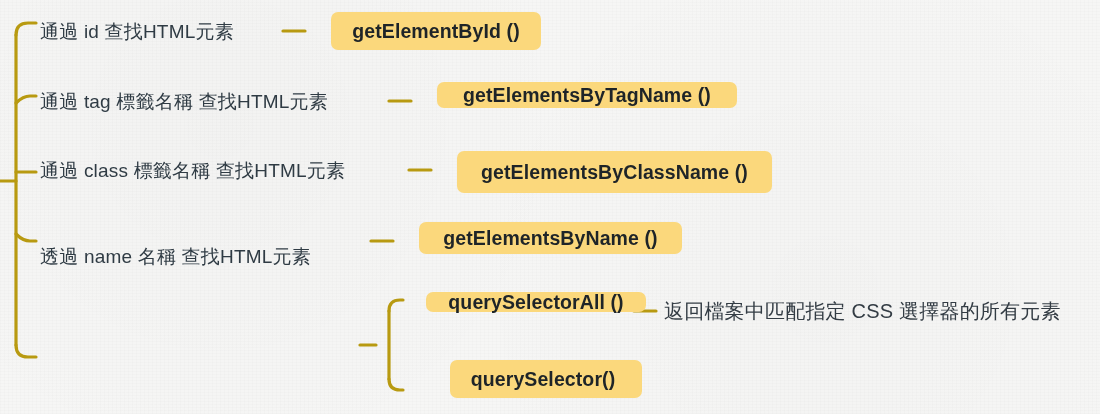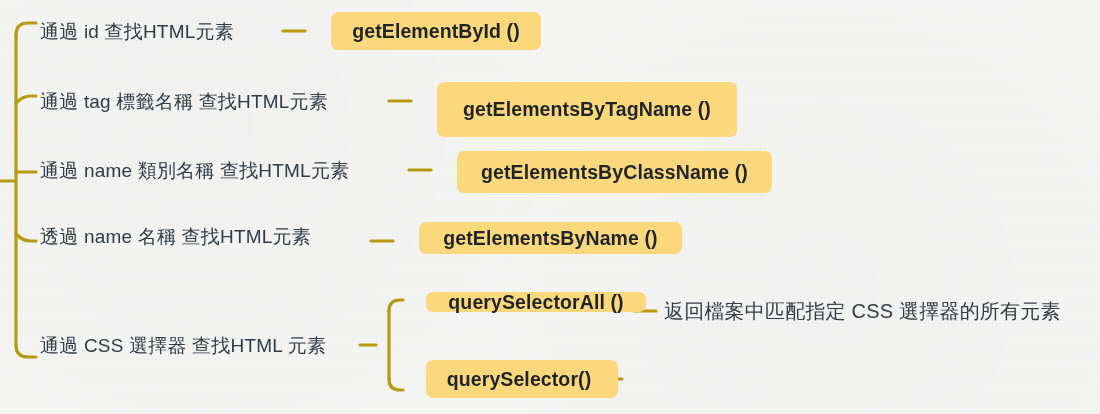--- a/index.html
+++ b/index.html
@@ -97,28 +97,27 @@
 
       <path d="M 634 311 L 656 311"></path>
       <path d="M 600 379 L 622 379"></path>
     </g>
   </svg>
 
   <div class="topic" style="left:40px; top:31px; transform:translateY(-50%);">通過 id 查找HTML元素</div>
   <div class="badge" style="left:307px; top:12px; width:210px; height:38px;">getElementById ()</div>
 
   <div class="topic" style="left:40px; top:101px; transform:translateY(-50%);text-align:center;">通過 tag 標籤名稱 查找HTML元素</div>
-  <div class="badge" style="left:413px; top:82px; width:300px; height:55px;">getElementsByTagName ()</div>
+  <div class="badge" style="left:413px; top:82px; width:300px; height:26px;">getElementsByTagName ()</div>
 
-  <div class="topic" style="left:40px; top:170px; transform:translateY(-50%);">通過 name 類別名稱 查找HTML元素</div>
+  <div class="topic" style="left:40px; top:170px; transform:translateY(-50%);">通過 class 標籤名稱 查找HTML元素</div>
   <div class="badge" style="left:433px; top:151px; width:315px; height:42px;">getElementsByClassName ()</div>
 
-  <div class="topic" style="left:40px; top:236px; transform:translateY(-50%);">透過 name 名稱 查找HTML元素</div>
+  <div class="topic" style="left:40px; top:256px; transform:translateY(-50%);">透過 name 名稱 查找HTML元素</div>
   <div class="badge" style="left:395px; top:222px; width:263px; height:32px;">getElementsByName ()</div>
 
-  <div class="topic" style="left:40px; top:345px; transform:translateY(-50%);">通過 CSS 選擇器 查找HTML 元素</div>
 
   <div class="badge" style="left:402px; top:292px; width:220px; height:20px;">querySelectorAll ()</div>
   <div class="note" style="left:664px; top:311px; transform:translateY(-50%);">返回檔案中匹配指定 CSS 選擇器的所有元素</div>
 
-  <div class="badge" style="left:402px; top:360px; width:192px; height:38px;padding-left:8px;">querySelector()</div>
+  <div class="badge" style="left:426px; top:360px; width:192px; height:38px;padding-left:8px;">querySelector()</div>
 
 </div>
 
 </body></html>

